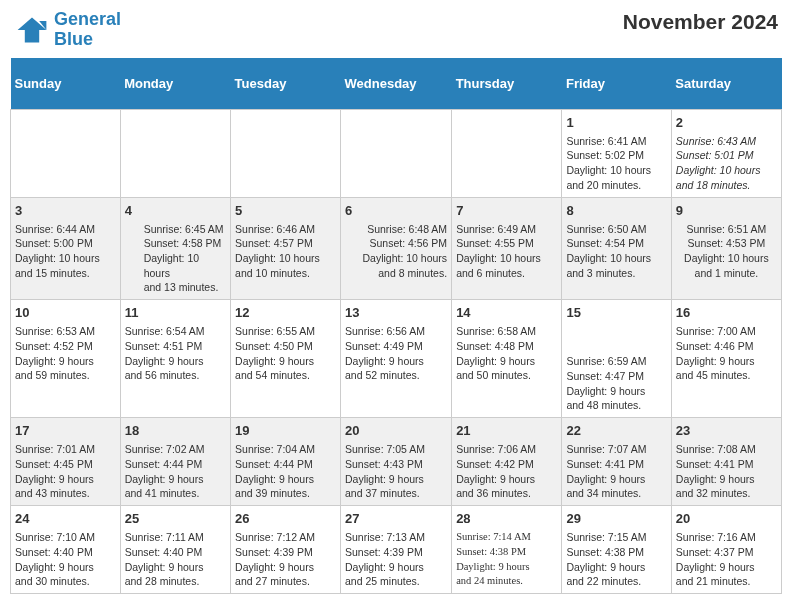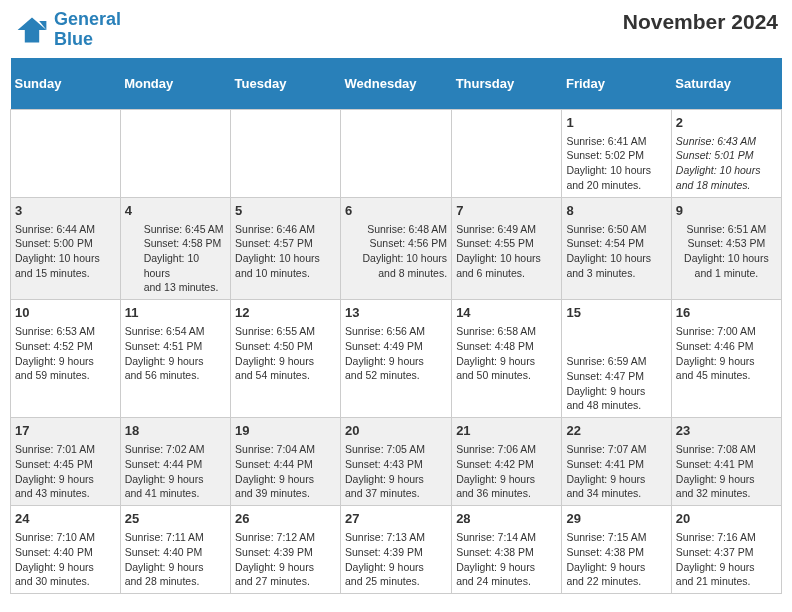--- a/index.html
+++ b/index.html
@@ -320,21 +320,21 @@
         </td>
         <td>
           <span class="day-number">27</span>
           <div class="day-info" style="white-space: pre-line;">Sunrise: 7:13 AM
 Sunset: 4:39 PM
 Daylight: 9 hours
 and 25 minutes.</div>
         </td>
         <td>
           <span class="day-number">28</span>
-          <div class="day-info" style="white-space: pre-line;">Sunrise: 7:14 AM
+          <div class="day-info" style="white-space: pre-line; font-family: Liberation Serif, serif;">Sunrise: 7:14 AM
 Sunset: 4:38 PM
 Daylight: 9 hours
 and 24 minutes.</div>
         </td>
         <td>
           <span class="day-number">29</span>
           <div class="day-info" style="white-space: pre-line;">Sunrise: 7:15 AM
 Sunset: 4:38 PM
 Daylight: 9 hours
 and 22 minutes.</div>

